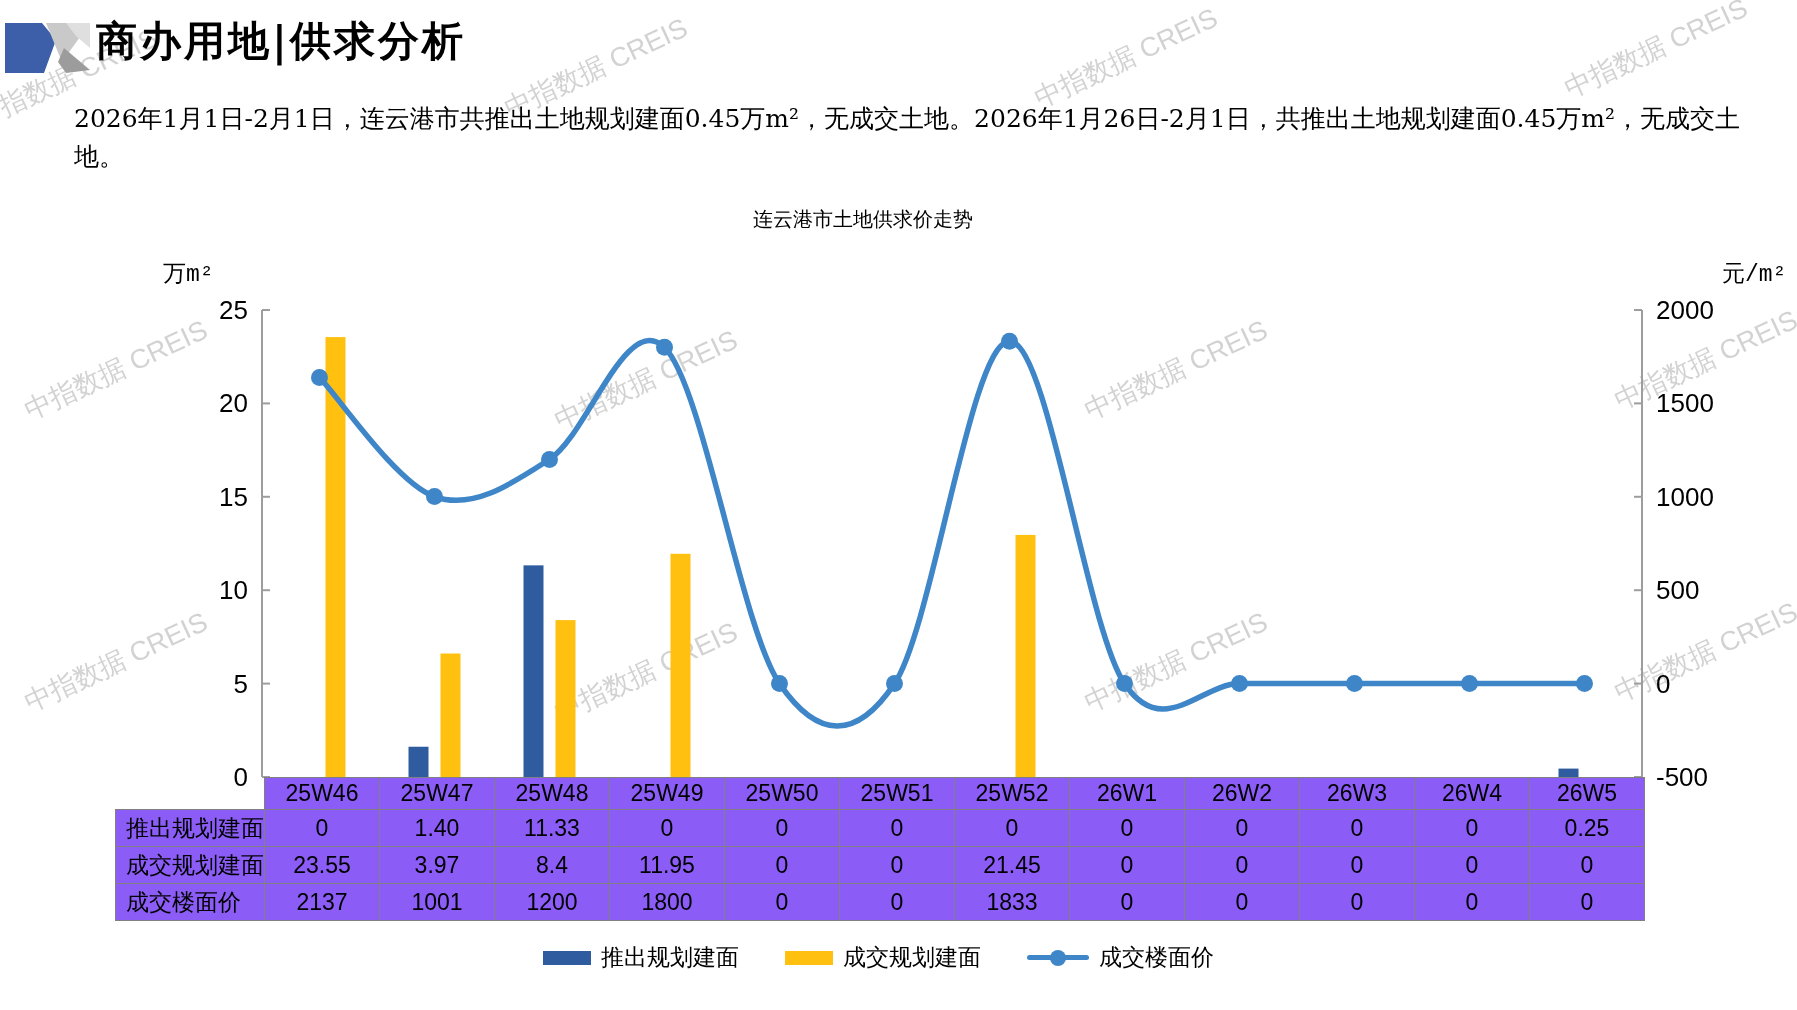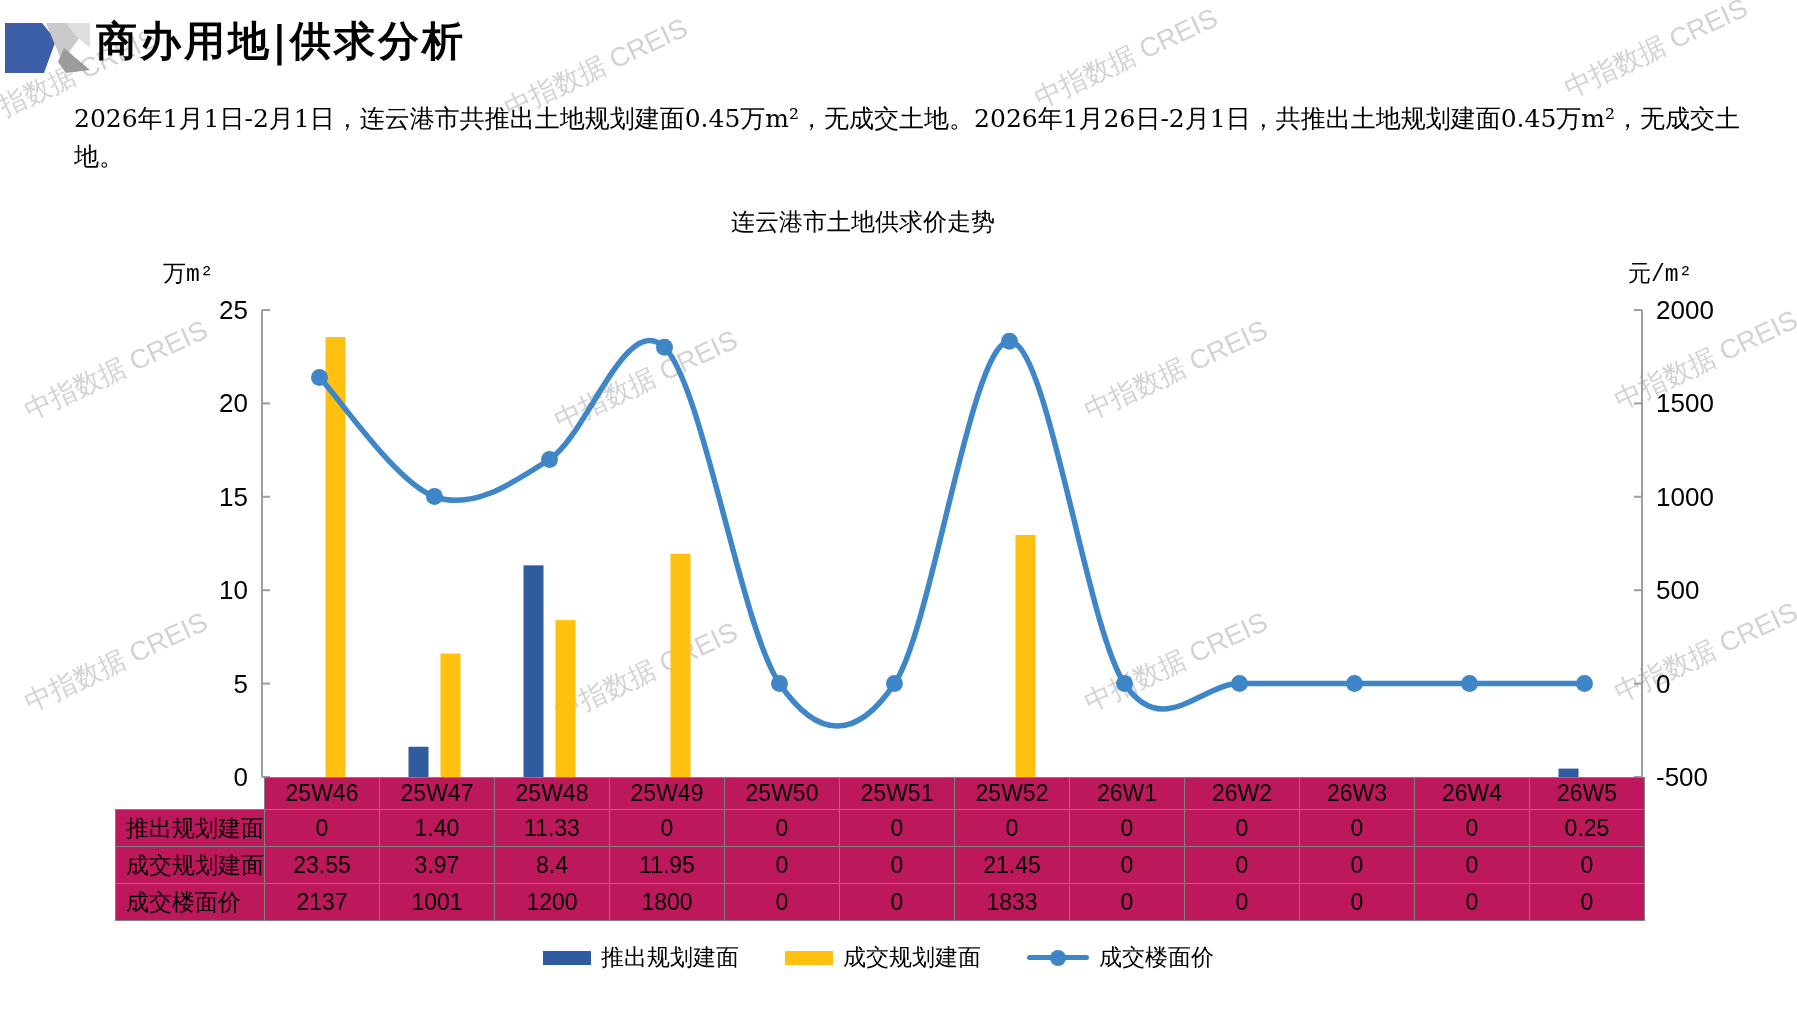--- a/index.html
+++ b/index.html
@@ -3,30 +3,30 @@
 <meta charset="utf-8">
 <style>
   html,body{margin:0;padding:0;background:#ffffff;width:1797px;height:1010px;overflow:hidden;
     font-family:"Liberation Sans","DejaVu Sans",sans-serif;color:#000;}
   .page{position:relative;width:1797px;height:1010px;}
   .logo{position:absolute;left:2px;top:18px;width:92px;height:58px;}
   .page-title{position:absolute;left:96px;top:14px;font-size:41px;font-weight:600;letter-spacing:3px;
     font-family:"DejaVu Serif","Liberation Serif",serif;}
   .summary{position:absolute;left:74px;top:100px;width:1670px;font-size:25px;line-height:38px;
     font-family:"DejaVu Serif","Liberation Serif",serif;}
-  .chart-title{position:absolute;left:0;top:206px;width:1726px;text-align:center;font-size:24px;
+  .chart-title{position:absolute;left:0;top:206px;width:1726px;text-align:center;font-size:20px;
     font-family:"DejaVu Serif","Liberation Serif",serif;}
   .unit{position:absolute;top:258px;font-size:23px;font-family:Liberation Mono, monospace;}
   .unit-left{left:163px;}
-  .unit-right{left:1628px;}
+  .unit-right{left:1722px;}
   #chart-svg{position:absolute;left:0;top:0;}
   table.data-table{position:absolute;left:115px;top:777px;border-collapse:collapse;table-layout:fixed;
     font-size:23px;background:transparent;}
   table.data-table td{border:1.5px solid #808080;text-align:center;padding:0;height:36px;
-    overflow:hidden;white-space:nowrap;background:#be185d;}
+    overflow:hidden;white-space:nowrap;background:#8b5cf6;}
   table.data-table tr.week-row td{height:31px;}
   table.data-table td.blank{border:none;background:transparent;}
   table.data-table td.rowlabel{text-align:left;padding-left:10px;
     font-family:"DejaVu Serif","Liberation Serif",serif;}
   .legend{position:absolute;left:115px;top:942px;width:1527px;display:flex;justify-content:center;
     align-items:center;gap:46px;font-size:23px;font-family:"DejaVu Serif","Liberation Serif",serif;}
   .legend-item{display:flex;align-items:center;gap:10px;}
   .sw-bar{width:48px;height:14px;display:inline-block;}
   .sw-line{position:relative;width:62px;height:18px;display:inline-block;}
   .sw-line .ln{position:absolute;left:0;top:6.5px;width:62px;height:5px;border-radius:3px;}

